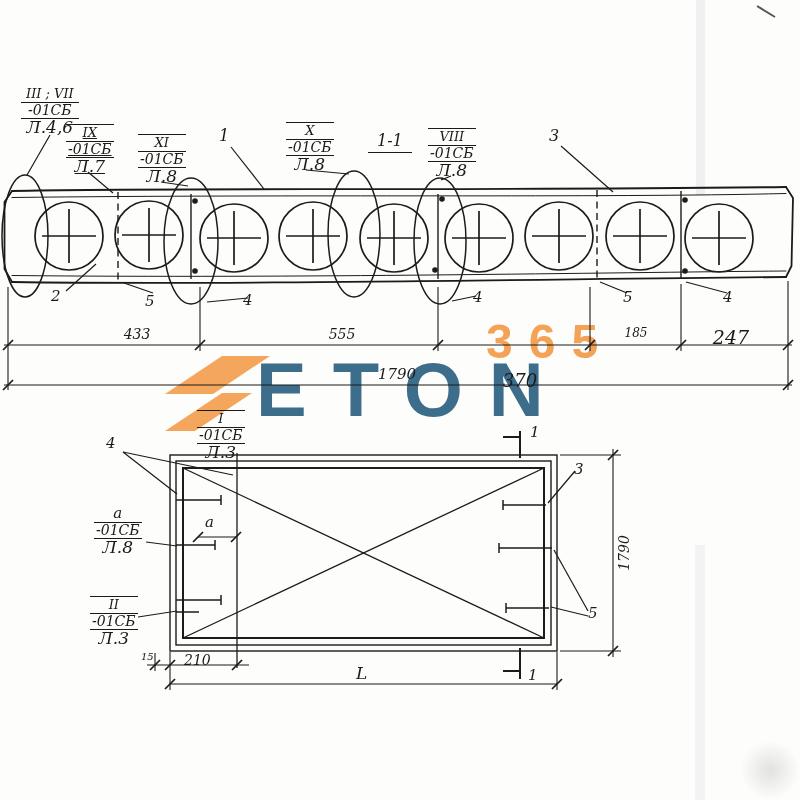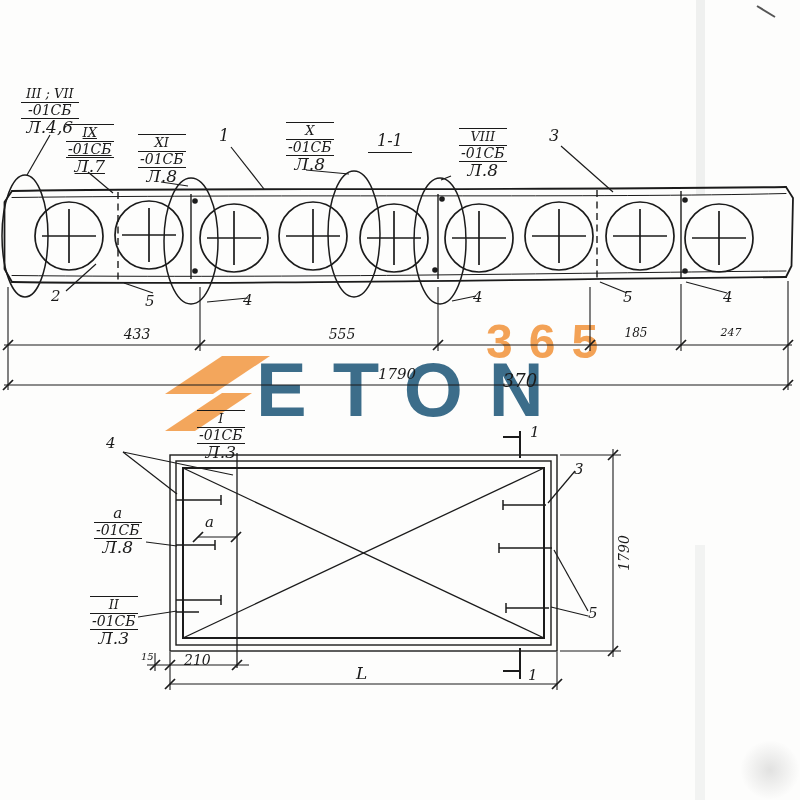--- a/index.html
+++ b/index.html
@@ -225,21 +225,21 @@
   <div class="callout" style="left:138px;top:134px;">
     <div class="l1 over">XI</div>
     <div class="l2">-01СБ</div>
     <div class="l3">Л.8</div>
   </div>
   <div class="callout" style="left:286px;top:122px;">
     <div class="l1 over">X</div>
     <div class="l2">-01СБ</div>
     <div class="l3">Л.8</div>
   </div>
-  <div class="callout" style="left:428px;top:128px;margin-left:31px;">
+  <div class="callout" style="left:428px;top:128px;">
     <div class="l1 over">VIII</div>
     <div class="l2">-01СБ</div>
     <div class="l3">Л.8</div>
   </div>
 
   <div class="lbl sec-title" style="left:368px;top:103px;">1-1</div>
 
   <div class="lbl" style="left:219px;top:126px;font-size:16px;">1</div>
   <div class="lbl" style="left:549px;top:126px;font-size:16px;">3</div>
 
@@ -247,21 +247,21 @@
   <div class="lbl" style="left:145px;top:292px;font-size:15px;">5</div>
   <div class="lbl" style="left:243px;top:291px;font-size:15px;">4</div>
   <div class="lbl" style="left:473px;top:288px;font-size:15px;">4</div>
   <div class="lbl" style="left:623px;top:288px;font-size:15px;">5</div>
   <div class="lbl" style="left:723px;top:288px;font-size:15px;">4</div>
 
   <div class="lbl center" style="left:137px;top:326px;font-size:14px;">433</div>
   <div class="lbl center" style="left:342px;top:326px;font-size:14px;">555</div>
   <div class="lbl center" style="left:520px;top:326px;font-size:18px;margin-top:44px;">370</div>
   <div class="lbl center" style="left:636px;top:326px;font-size:12px;">185</div>
-  <div class="lbl center" style="left:731px;top:326px;font-size:11px;">247</div>
+  <div class="lbl center" style="left:731px;top:326px;font-size:19px;">247</div>
   <div class="lbl center" style="left:397px;top:365px;font-size:15px;">1790</div>
 
   <div class="lbl" style="left:106px;top:434px;font-size:15px;">4</div>
 
   <div class="callout" style="left:197px;top:410px;">
     <div class="l1 over">I</div>
     <div class="l2">-01СБ</div>
     <div class="l3">Л.3</div>
   </div>
   <div class="callout" style="left:94px;top:506px;">

